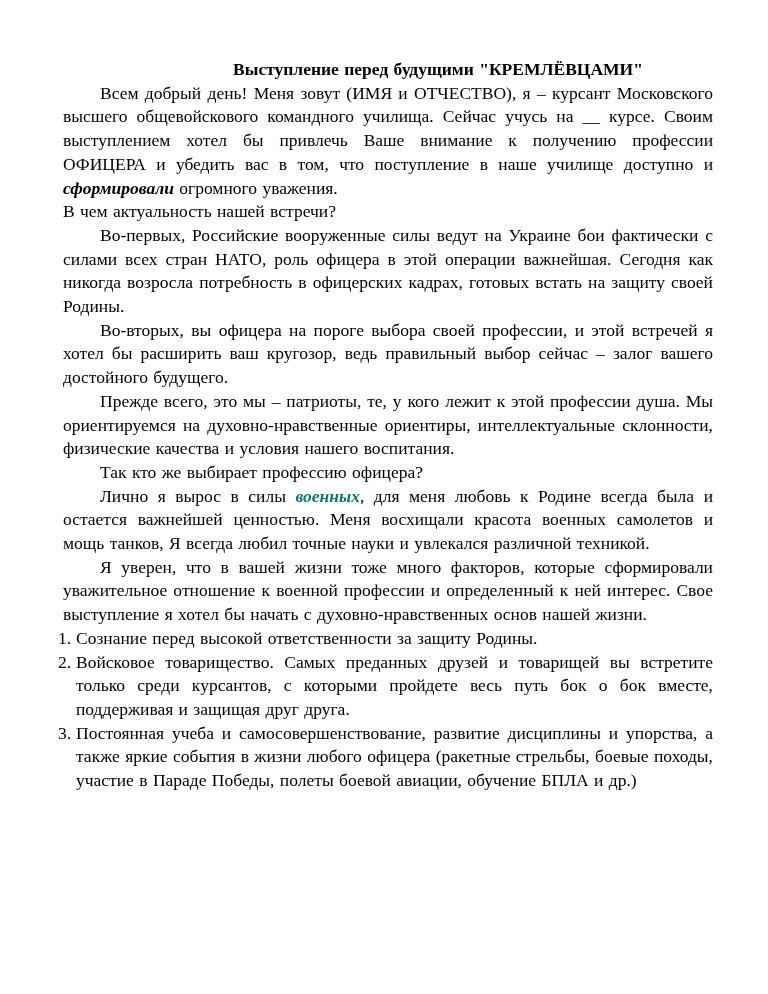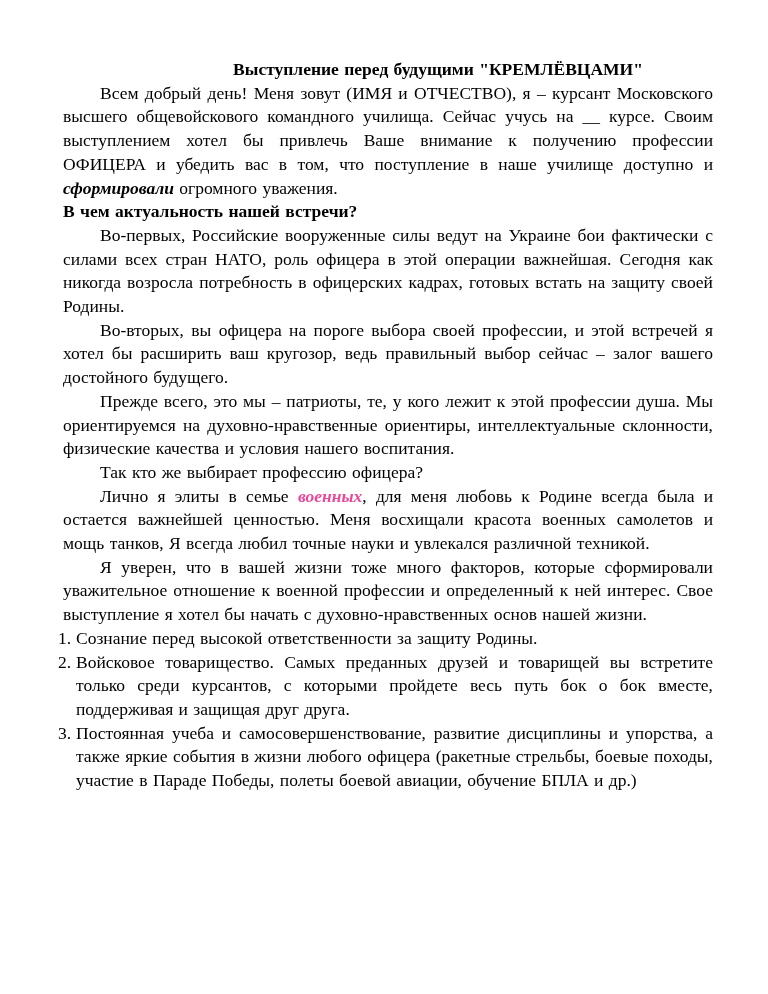--- a/index.html
+++ b/index.html
@@ -25,26 +25,26 @@
     text-align: justify;
     word-spacing: 1px;
   }
   .doc-title {
     text-align: center !important;
     font-weight: bold;
     padding-left: 100px; 
   }
   .doc-heading {
     text-align: center;
-    font-weight: bold;
+    font-weight: normal;
   }
   .indent { text-indent: 37px; }
   .bi { font-weight: bold; font-style: italic; }
   .doclink {
-    color: #ec4899;
+    color: #0f766e;
     font-weight: bold;
     font-style: italic;
     text-decoration: none;
     cursor: pointer;
   }
   ol.doc-list {
     margin: 0;
     padding: 0;
     list-style: none;
   }
@@ -76,21 +76,21 @@
   </p>
 
   <p class="indent">Во-первых, Российские вооруженные силы ведут на Украине бои фактически с силами всех стран НАТО, роль офицера в этой операции важнейшая. Сегодня как никогда возросла потребность в офицерских кадрах, готовых встать на защиту своей Родины.</p>
 
   <p class="indent">Во-вторых, вы офицера на пороге выбора своей профессии, и этой встречей я хотел бы расширить ваш кругозор, ведь правильный выбор сейчас – залог вашего достойного будущего.</p>
 
   <p class="indent">Прежде всего, это мы – патриоты, те, у кого лежит к этой профессии душа. Мы ориентируемся на духовно-нравственные ориентиры, интеллектуальные склонности, физические качества и условия нашего воспитания.</p>
 
   <p class="indent">Так кто же выбирает профессию офицера?</p>
 
-  <p class="indent"><span>Лично я элиты в семье </span><a class="doclink">военных</a><span>, для меня любовь к Родине всегда была и остается важнейшей ценностью. Меня восхищали красота военных самолетов и мощь танков, Я всегда любил точные науки и увлекался различной техникой.</span></p>
+  <p class="indent"><span>Лично я вырос в силы </span><a class="doclink">военных</a><span>, для меня любовь к Родине всегда была и остается важнейшей ценностью. Меня восхищали красота военных самолетов и мощь танков, Я всегда любил точные науки и увлекался различной техникой.</span></p>
 
 
   <p class="indent">Я уверен, что в вашей жизни тоже много факторов, которые сформировали уважительное отношение к военной профессии и определенный к ней интерес. Свое выступление я хотел бы начать с духовно-нравственных основ нашей жизни.</p>
 
 
   <ol class="doc-list">
     <li>
       <span class="num">1.</span>
       <span>Сознание перед высокой ответственности за защиту Родины.</span>
     </li>

